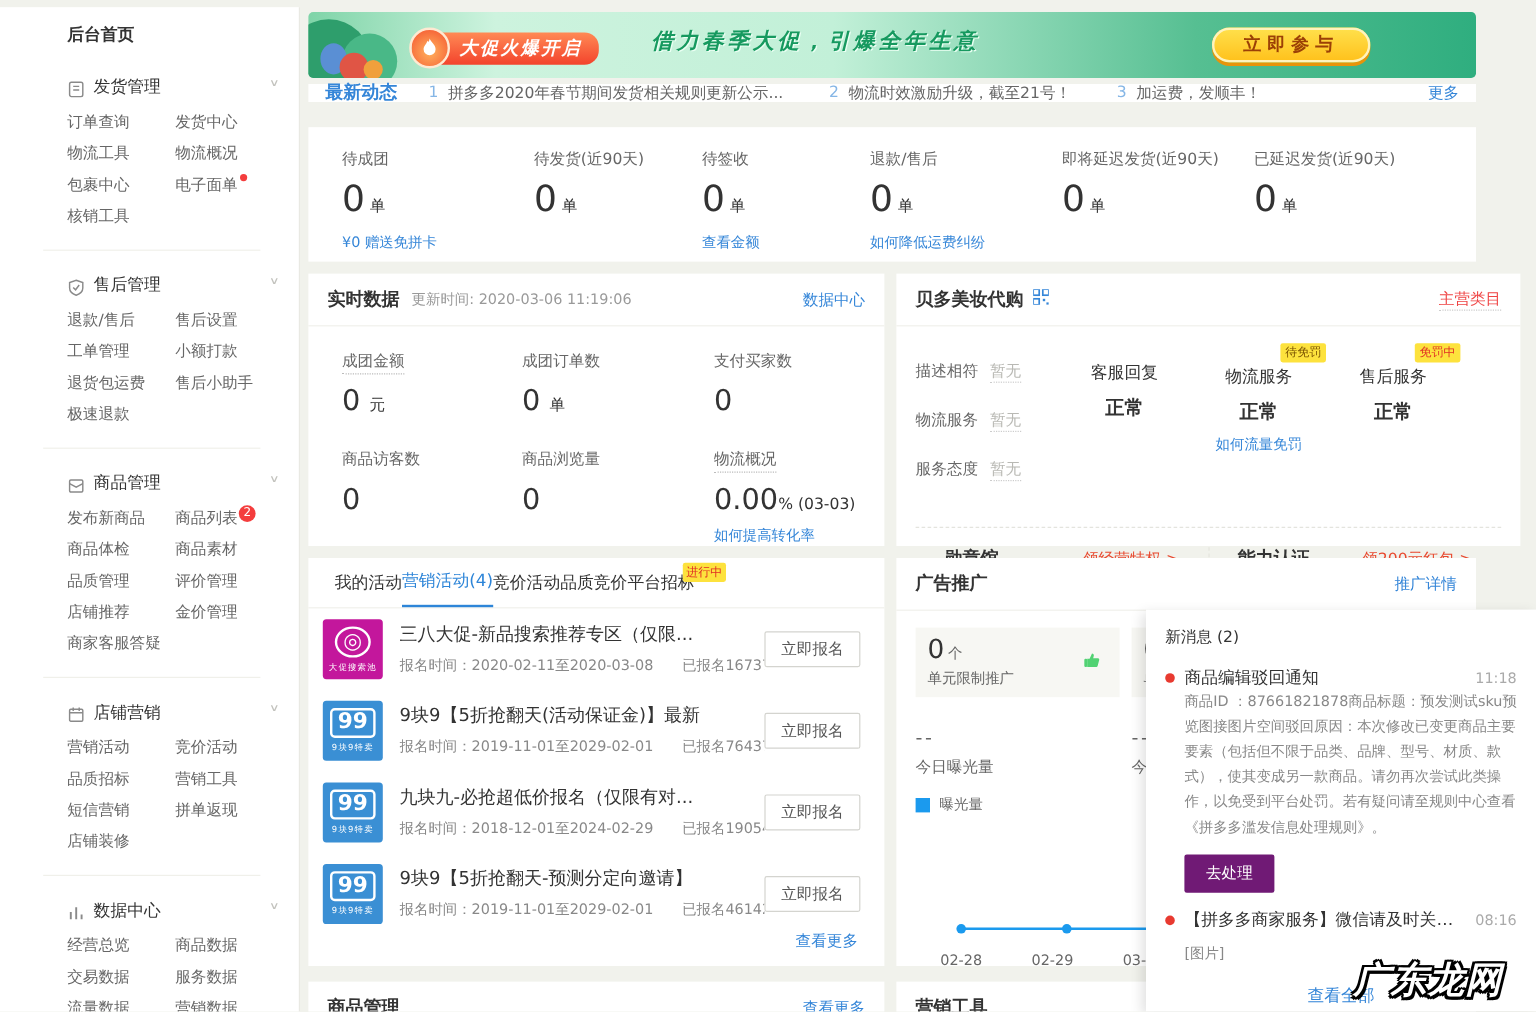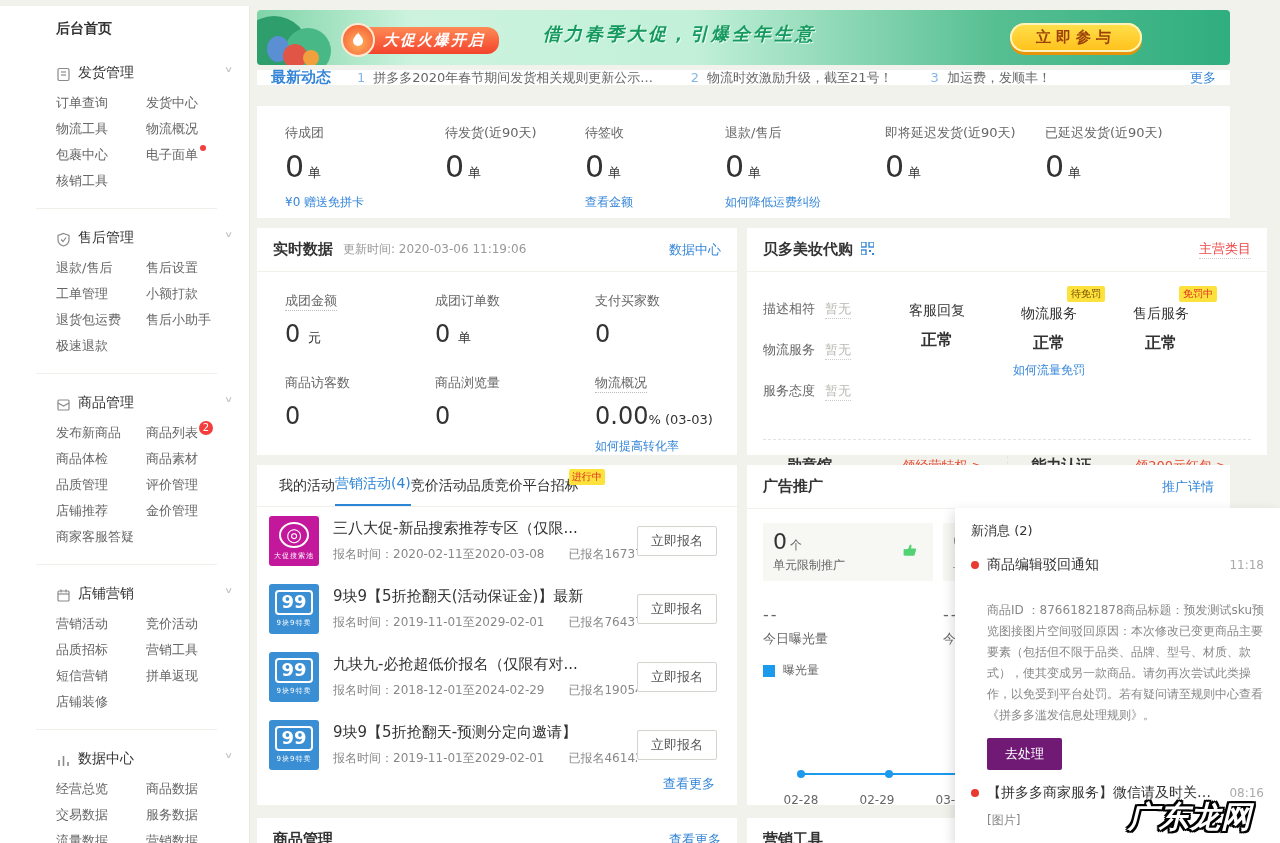--- a/index.html
+++ b/index.html
@@ -135,21 +135,21 @@
   .bp-head .right { margin-left:auto; font-size:13px; cursor:pointer; }
 
   
   .popup { position:absolute; left:955px; top:508px; width:325px; height:335px; background:#fff; z-index:20;
     box-shadow:-3px 3px 10px rgba(0,0,0,.12); border:1px solid #ececе6; padding:14px 16px 0 16px; }
   .pp-title { font-size:13px; color:#333; margin-bottom:16px; }
   .pp-item-head { display:flex; align-items:center; gap:8px; }
   .pp-dot { width:8px; height:8px; border-radius:50%; background:#e83a30; flex:0 0 auto; }
   .pp-item-title { font-size:14px; color:#333; cursor:pointer; white-space:nowrap; overflow:hidden; text-overflow:ellipsis; }
   .pp-time { margin-left:auto; color:#aaa; font-size:12px; flex:0 0 auto; }
-  .pp-body { font-size:12px; color:#888; line-height:1.75; margin:26px 0 0 16px; }
+  .pp-body { font-size:12px; color:#888; line-height:1.75; margin:0 0 0 16px; }
   .pp-btn { margin:12px 0 14px 16px; background:#701a75; color:#fff; border:none; border-radius:2px; font-size:13px; padding:7px 18px; cursor:pointer; }
   .pp-img { font-size:12px; color:#888; margin:10px 0 0 16px; }
   .pp-all { text-align:center; font-size:14px; margin-top:18px; cursor:pointer; }
 
   
   .watermark { position:absolute; left:1128px; top:797px; z-index:30; font-size:30px; font-weight:bold; font-style:italic; color:#fff; letter-spacing:1px;
     text-shadow:-2px -2px 0 #000, 2px -2px 0 #000, -2px 2px 0 #000, 2px 2px 0 #000, 0 2px 0 #000, 2px 0 0 #000, 0 -2px 0 #000, -2px 0 0 #000; }
 </style>
 </head>
 <body>

